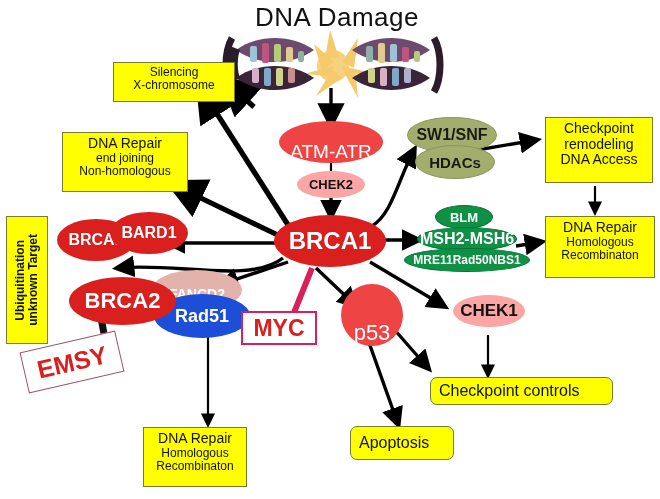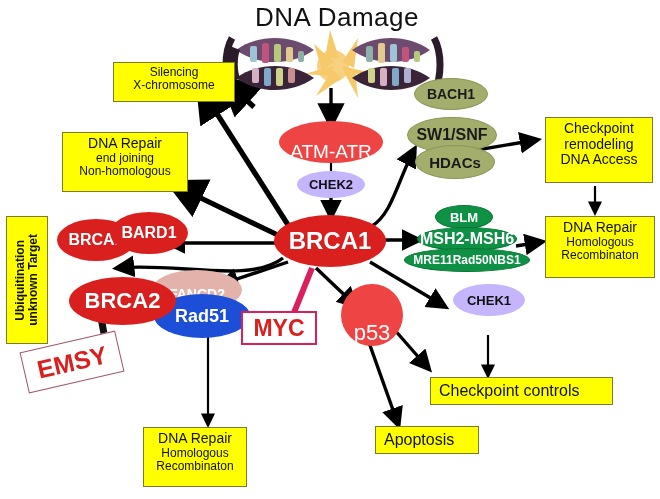--- a/index.html
+++ b/index.html
@@ -6,26 +6,26 @@
   body{width:660px;height:499px;overflow:hidden;font-family:"Liberation Sans",sans-serif;}
   #stage{position:relative;width:660px;height:499px;background:#ffffff;}
 
   
   .node{position:absolute;box-sizing:border-box;display:flex;align-items:center;justify-content:center;text-align:center;}
 
   .ybox{background:#ffff00;border:1px solid #7a7a33;color:#111;
         display:block;padding:3px 5px;line-height:1.12;}
   .ybox .l1{font-size:14px;}
   .ybox .l2{font-size:12px;}
-  .ybox.single{display:flex;align-items:center;justify-content:flex-start;}
+  .ybox.single{display:flex;align-items:center;justify-content:flex-start;border-radius:7px;}
 
   .red{background:#d9201f;color:#fff;font-weight:bold;border-radius:50%;
        text-shadow:0 0 1px rgba(0,0,0,.25);}
   .magenta{background:#ef4444;color:#fff;font-weight:normal;border-radius:50%;align-items:flex-end;}
-  .pinkpale{background:#c4b5fd;color:#111;font-weight:bold;border-radius:50%;}
+  .pinkpale{background:#fca5a5;color:#111;font-weight:bold;border-radius:50%;}
   .pinkmid{background:#1d4ed8;color:#fff;font-weight:bold;border-radius:50%;text-align:center;}
   .pinkfaint{background:#e3b3ab;color:#fff;font-weight:bold;border-radius:50%;}
   .olive{background:#a3ad6c;color:#1a1a1a;font-weight:bold;border-radius:50%;
          border:1px solid #8d9659;}
   .green{background:#0e9144;color:#fff;font-weight:bold;border-radius:50%;
          border:1px solid #0a7334;}
 
   .boxred{background:#fff;border:2px solid #d9205a;color:#d9201f;font-weight:bold;}
   .boxemsy{background:#fff;border:1.5px solid #a0546b;color:#d9201f;font-weight:bold;}
 
@@ -191,21 +191,21 @@
   <div class="node ybox" style="left:143px;top:427px;width:104px;height:60px;">
     <div class="l1">DNA Repair</div>
     <div class="l2">Homologous</div>
     <div class="l2">Recombinaton</div>
   </div>
 
   <div class="node ybox single" style="left:430px;top:377px;width:183px;height:28px;">
     <div class="l1" style="font-size:16px;padding-left:3px;">Checkpoint controls</div>
   </div>
 
-  <div class="node ybox single" style="left:350px;top:426px;width:104px;height:28px;margin-left:25px;">
+  <div class="node ybox single" style="left:350px;top:426px;width:104px;height:34px;">
     <div class="l1" style="font-size:16px;padding-left:3px;">Apoptosis</div>
   </div>
 
   <div class="node magenta" style="left:279px;top:121px;width:104px;height:42px;font-size:19px;">
     <span>ATM-ATR</span>
   </div>
 
   <div class="node pinkpale" style="left:297px;top:171px;width:68px;height:27px;font-size:13px;">
     <span>CHEK2</span>
   </div>
@@ -239,27 +239,24 @@
   </div>
 
   <div class="node boxemsy" style="left:23px;top:341px;width:98px;height:42px;font-size:25px;transform:rotate(-13deg);">
     <span>EMSY</span>
   </div>
 
   <div class="node magenta" style="left:341px;top:284px;width:62px;height:62px;font-size:22px;">
     <span>p53</span>
   </div>
 
-  <div class="node pinkpale" style="left:453px;top:284px;width:72px;height:32px;font-size:13px;">
+  <div class="node pinkpale" style="left:453px;top:295px;width:72px;height:32px;font-size:17px;">
     <span>CHEK1</span>
   </div>
 
-  <div class="node olive" style="left:414px;top:78px;width:74px;height:32px;font-size:14px;">
-    <span>BACH1</span>
-  </div>
 
   <div class="node olive" style="left:407px;top:117px;width:90px;height:36px;font-size:16px;">
     <span>SW1/SNF</span>
   </div>
 
   <div class="node olive" style="left:415px;top:145px;width:80px;height:34px;font-size:15px;">
     <span>HDACs</span>
   </div>
 
   <div class="node green" style="left:435px;top:205px;width:58px;height:24px;font-size:13px;">

